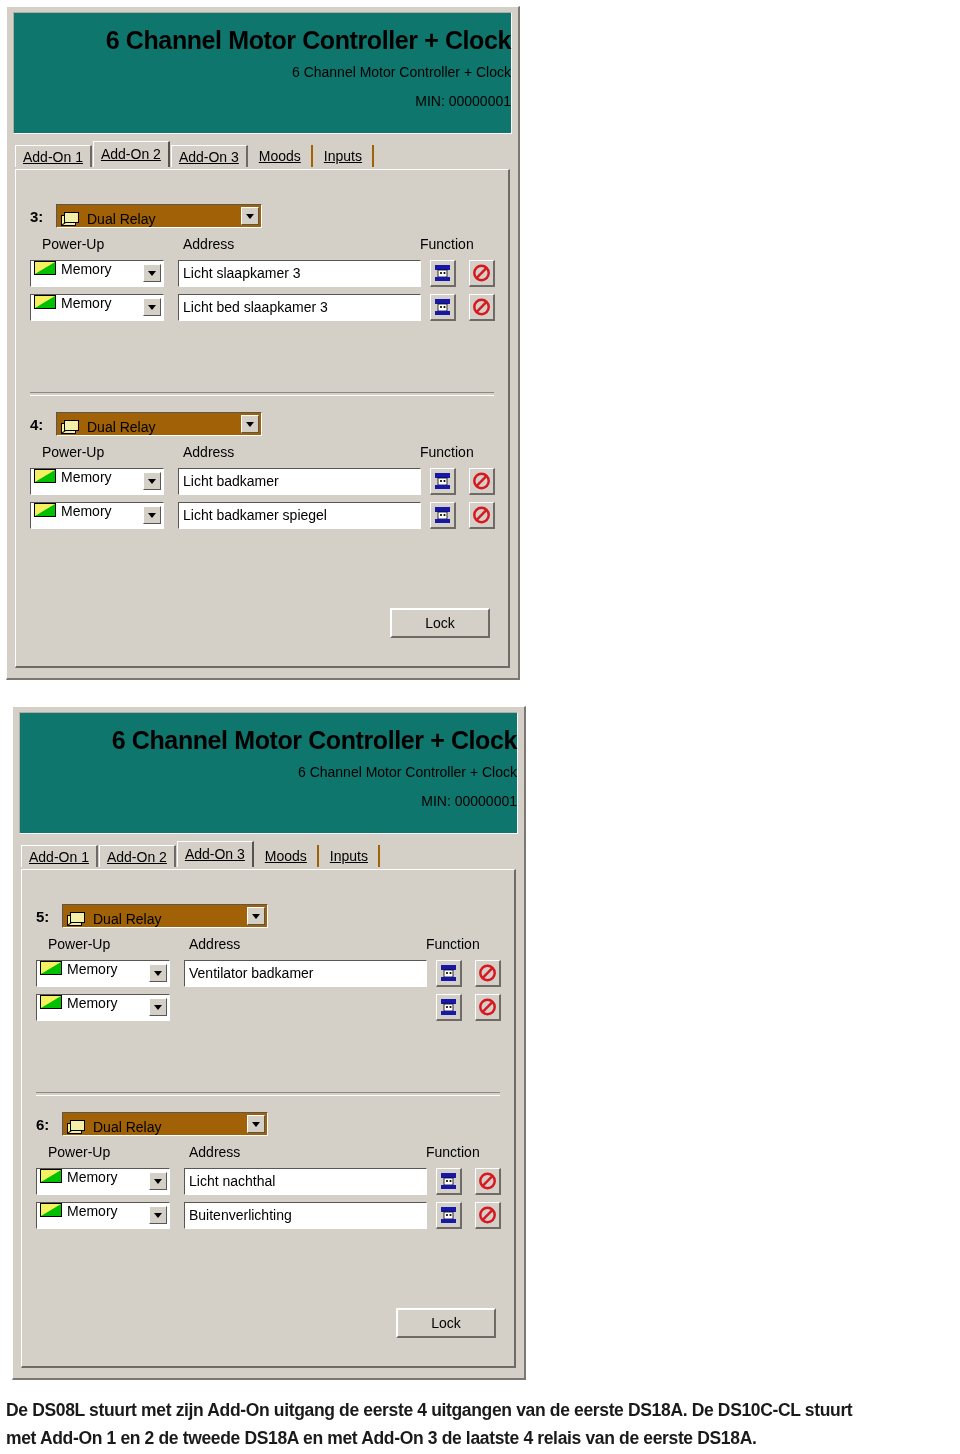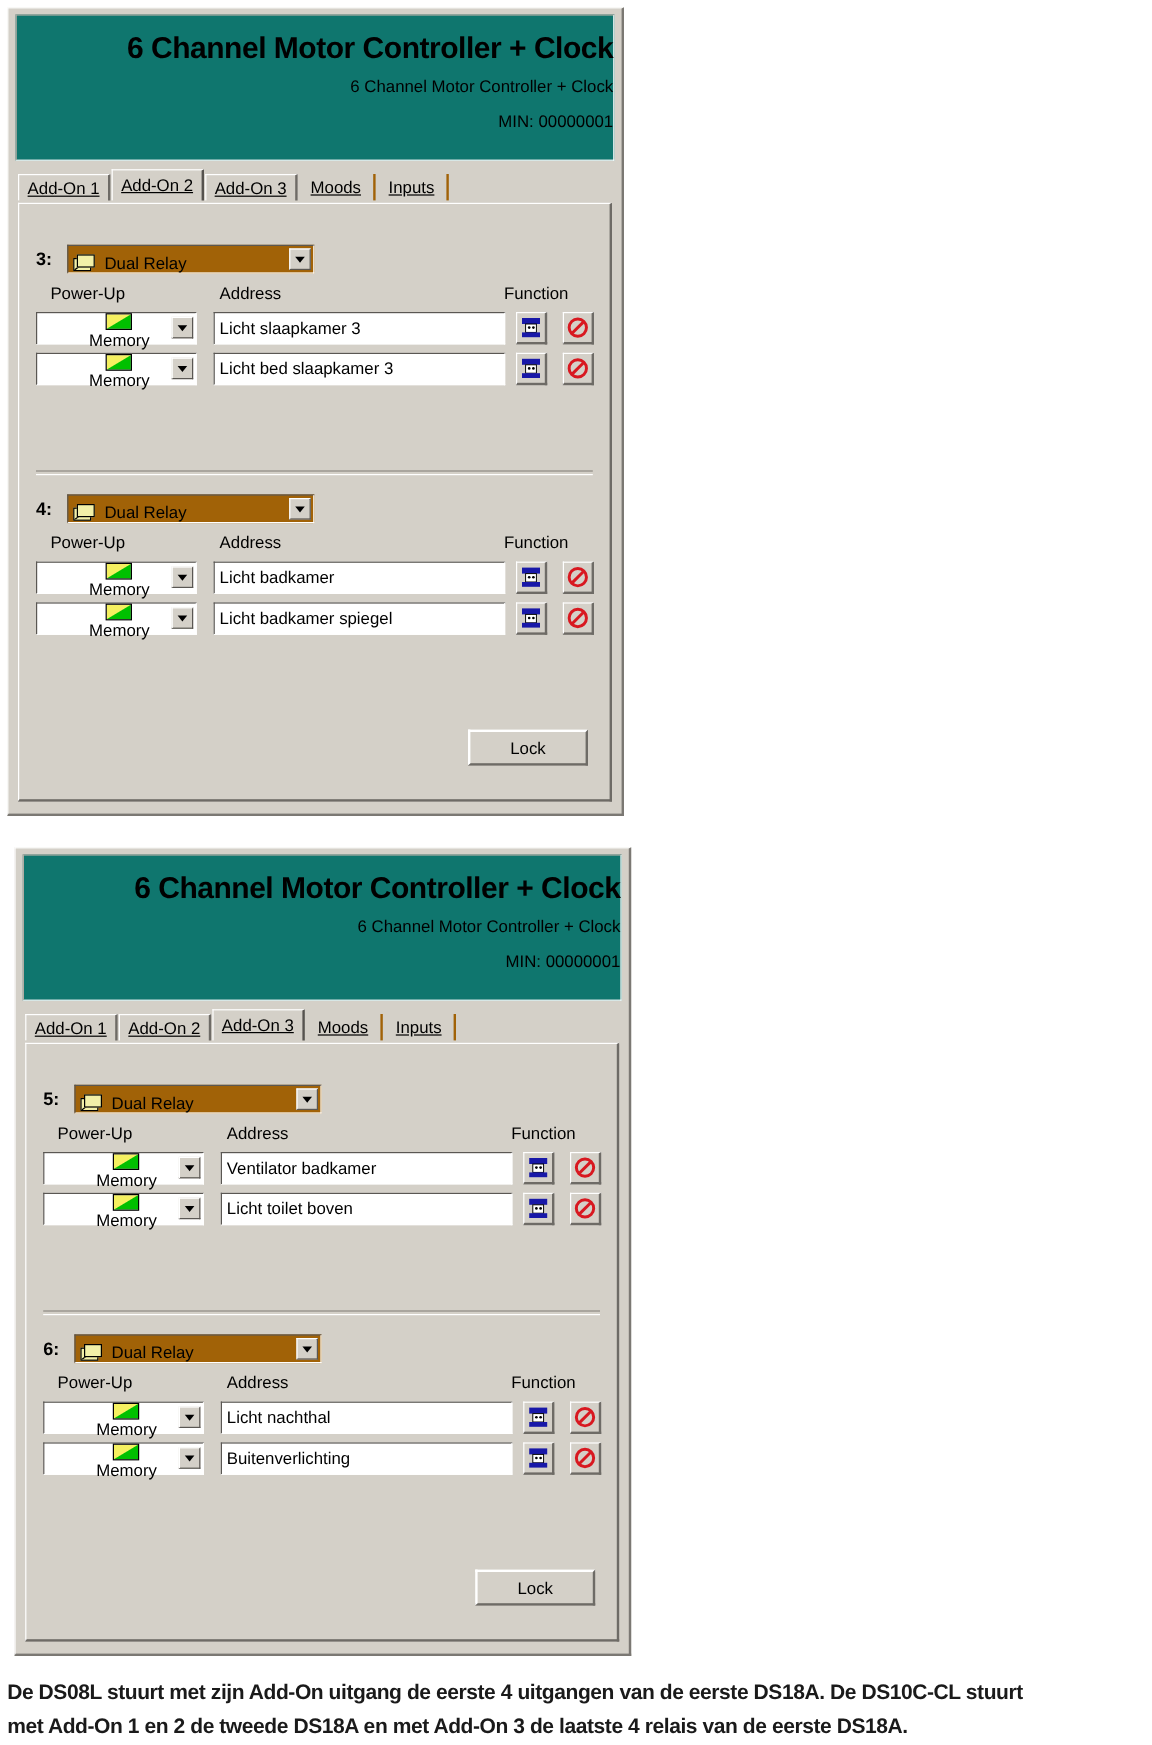--- a/index.html
+++ b/index.html
@@ -213,21 +213,21 @@
   .pu-combo {
     position: absolute; left: 0; top: 2px;
     width: 134px; height: 27px;
     background: #ffffff;
     border: 1px solid #7b7873;
     border-top-color: #5a5753;
     border-left-color: #5a5753;
     border-right-color: #ffffff;
     border-bottom-color: #ffffff;
     box-sizing: border-box;
-    display: flex; align-items: center; flex-direction: column;
+    display: flex; 
   }
   .ico-mem {
     width: 22px; height: 14px;
     margin-left: 3px;
     flex: 0 0 auto;
     border: 1px solid #000000;
     box-sizing: border-box;
     background: linear-gradient(to bottom right, #f5f060 0%, #f5f060 48%, #00c000 52%, #00c000 100%);
   }
   .pu-txt { font-size: 14px; margin-left: 5px; color: #000000; white-space: nowrap; }
@@ -502,21 +502,20 @@
               <line x1="5.2" y1="14.8" x2="14.8" y2="5.2" stroke="#d81820" stroke-width="2.6"></line>
             </svg>
         </div>
       </div>
       <div class="drow">
         <div class="pu-combo">
           <span class="ico-mem"></span>
           <span class="pu-txt">Memory</span>
           <span class="arrow-btn"></span>
         </div>
-        <div class="addr-input">Licht toilet boven</div>
         <div class="fn-btn b1">
           <svg width="19" height="20" viewBox="0 0 19 20">
               <rect x="2" y="2" width="15" height="5" fill="#1818a8"></rect>
               <rect x="5" y="7" width="9" height="7" fill="#ffffff" stroke="#000" stroke-width="0.8"></rect>
               <circle cx="8" cy="10" r="1.1" fill="#000"></circle>
               <circle cx="11.5" cy="10" r="1.1" fill="#000"></circle>
               <rect x="2" y="14" width="15" height="4" fill="#1818a8"></rect>
             </svg>
         </div>
         <div class="fn-btn b2">

